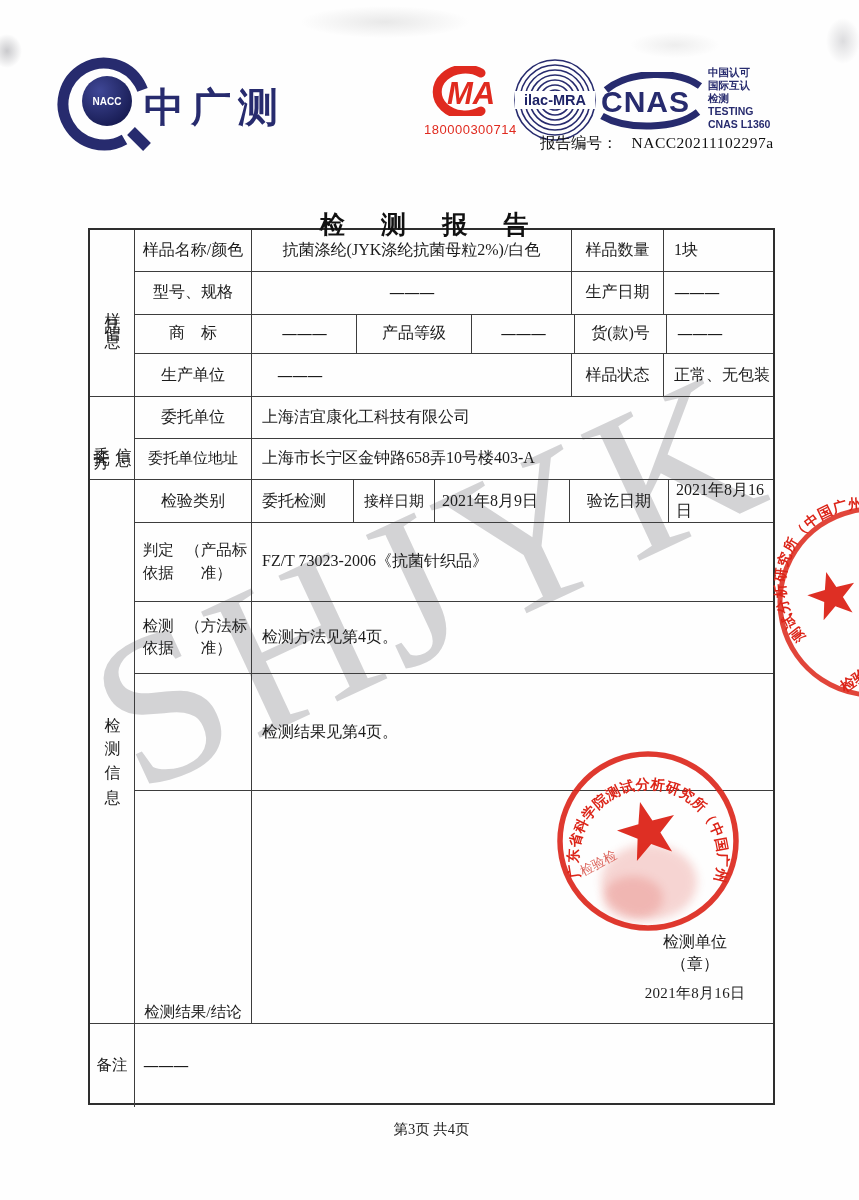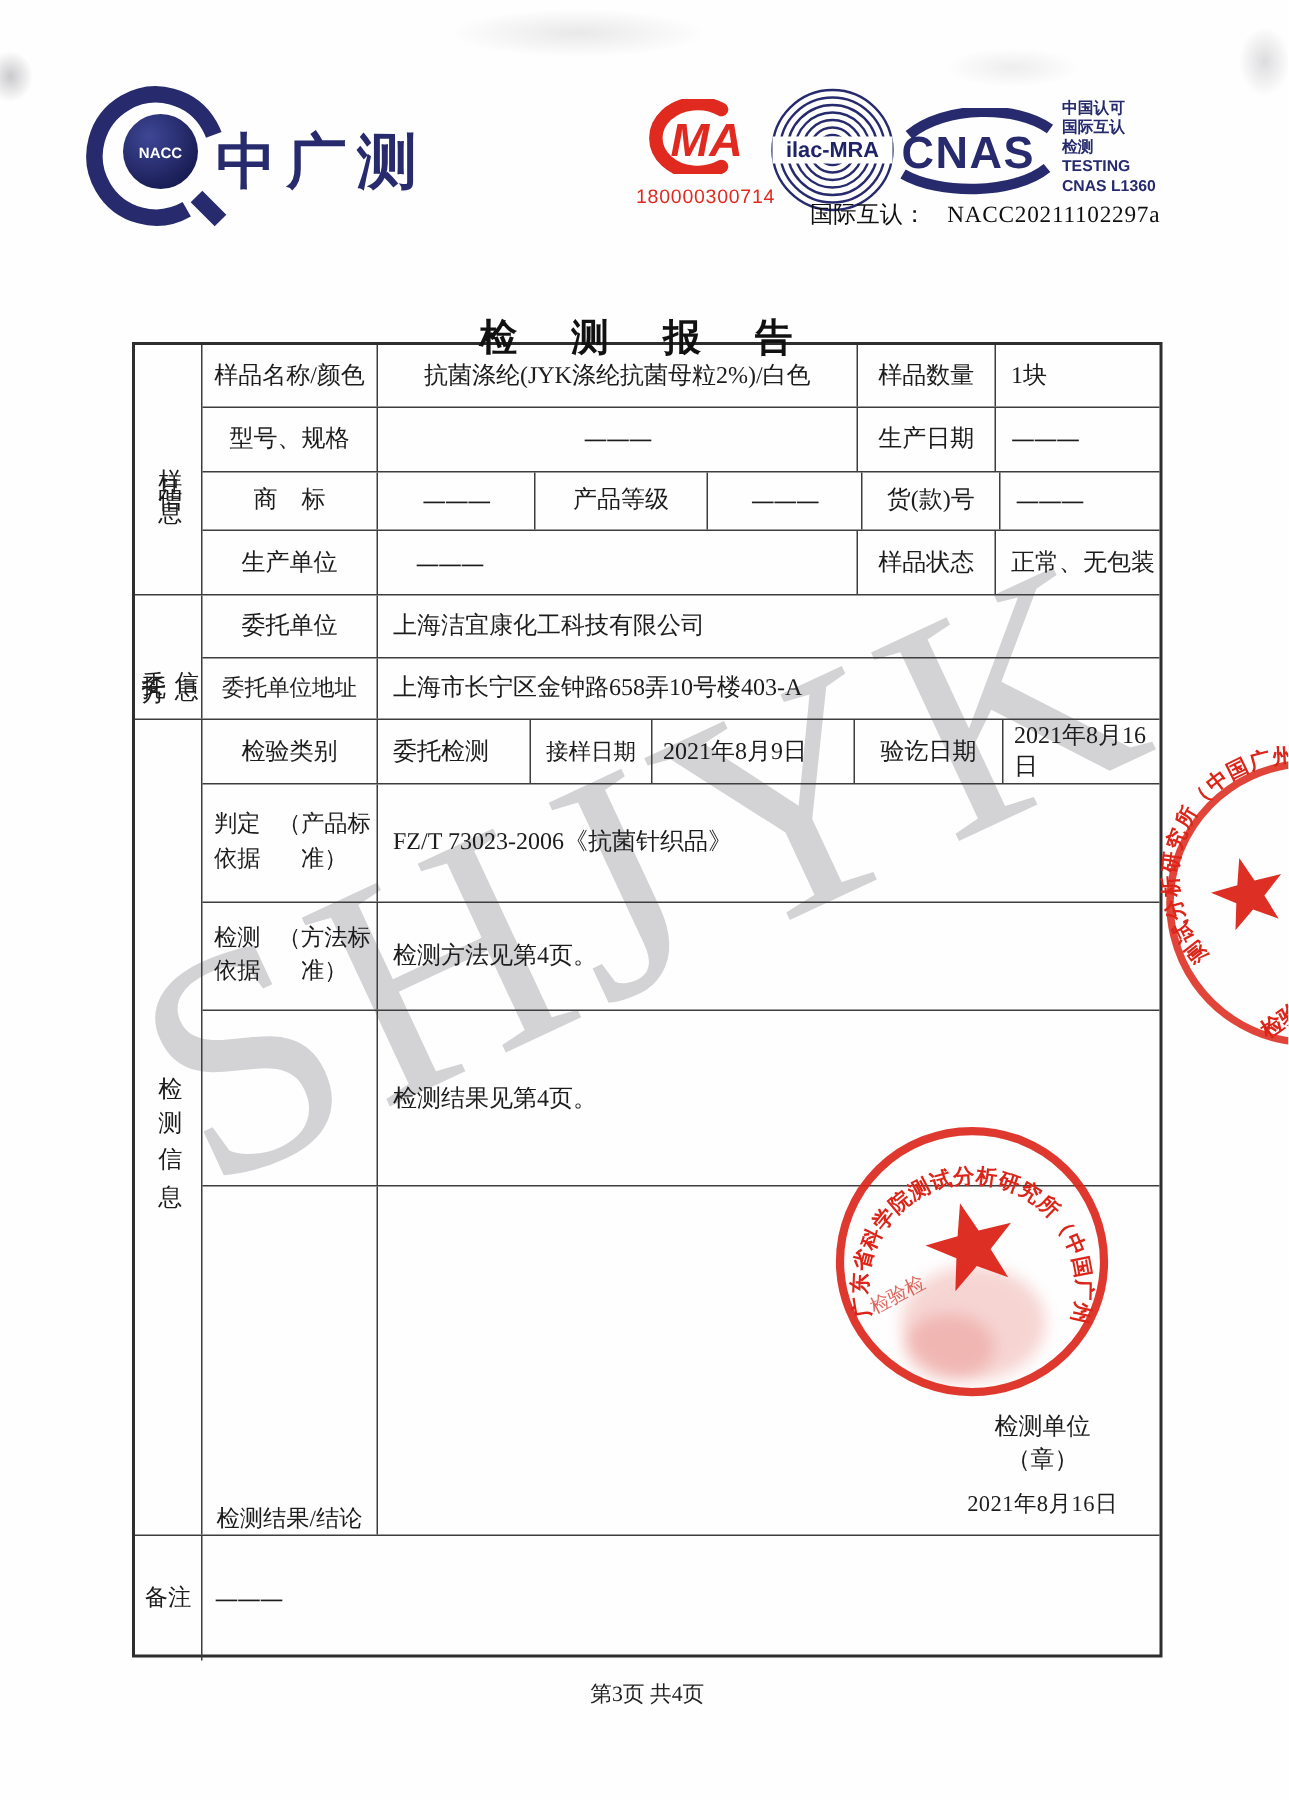--- a/index.html
+++ b/index.html
@@ -45,21 +45,21 @@
   .cell { border-right:1.6px solid #3d3d3d; display:flex; align-items:center;
           justify-content:center; overflow:hidden; }
   .cell:last-child { border-right:none; }
   .cell.val { justify-content:flex-start; padding-left:10px; }
   .cell.mid { justify-content:center; }
   .vtext { writing-mode:vertical-lr; text-orientation:upright; letter-spacing:7px; font-size:16px; }
   .vtext.wide { letter-spacing:24px; }
   .two-line { flex-direction:row; line-height:1.45; font-size:15.5px; text-align:center; }
   .dash { font-family:"DejaVu Sans", sans-serif; letter-spacing:-1px; font-size:16px; }
   .concl-label { align-items:flex-end; padding-top:42px; }
-  .stamp-caption { position:absolute; right:18px; top:150px; width:120px; text-align:center;
+  .stamp-caption { position:absolute; right:18px; top:140px; width:120px; text-align:center;
                    line-height:1.35; font-size:16px; }
   .stamp-caption .dt { display:block; margin-top:8px; font-size:15px; letter-spacing:0.3px; }
 
   .seal-main { position:absolute; left:541px; top:746px; z-index:5; }
   .seal-edge { position:absolute; left:758px; top:492px; z-index:5; }
 
   .footer { position:absolute; left:88px; top:1120px; width:687px; text-align:center;
             font-size:14.5px; color:#222; z-index:3; }
 </style>
 </head>
@@ -118,21 +118,21 @@
     </svg>
     <div class="cnas-lines">
       <div>中国认可</div>
       <div>国际互认</div>
       <div>检测</div>
       <div>TESTING</div>
       <div>CNAS L1360</div>
     </div>
 
     <div class="report-no">
-      <span>国际互认：</span><b>NACC20211102297a</b>
+      <span>报告编号：</span><b>NACC20211102297a</b>
     </div>
 
     <div class="doc-title">检 测 报 告</div>
   </div>
 
   <div class="doc-table">
 
     <div class="sec" style="height:167px">
       <div class="sec-col">
         <span class="vtext">样品信息</span>

